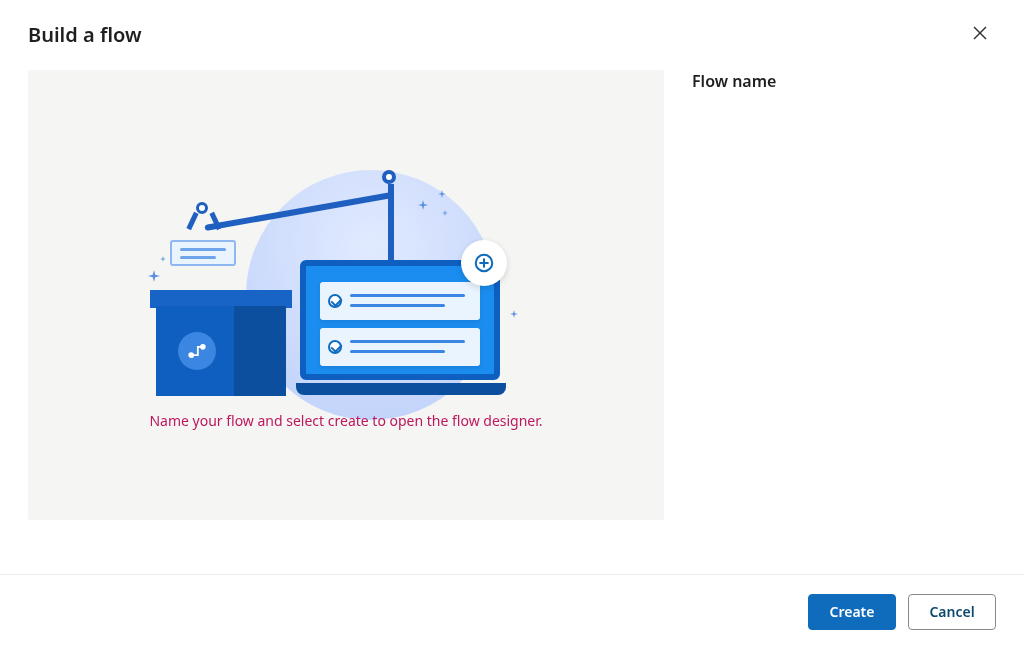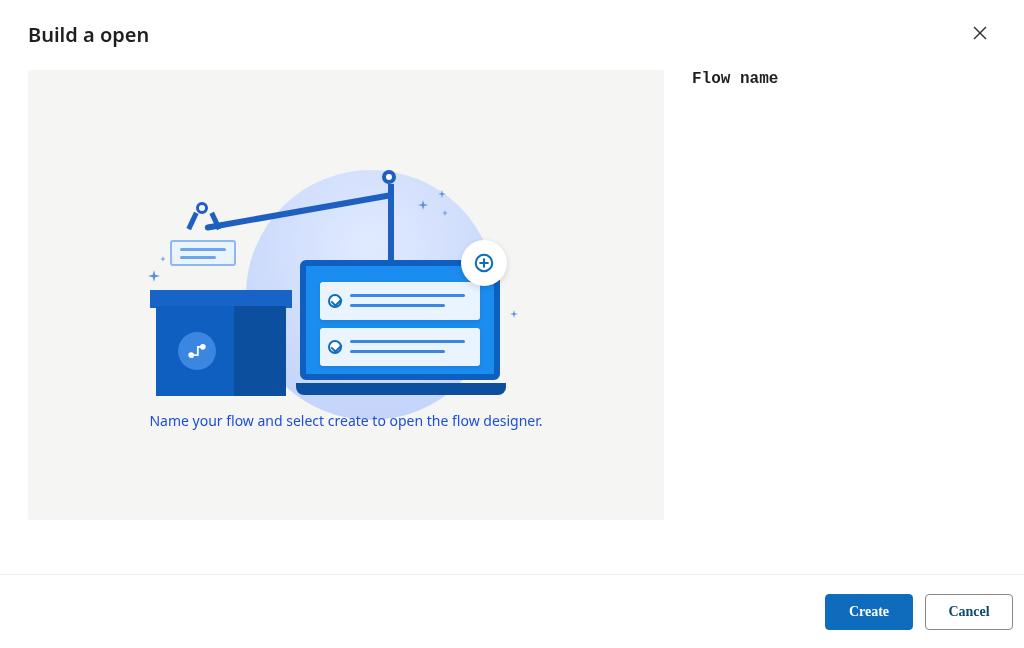--- a/index.html
+++ b/index.html
@@ -45,44 +45,43 @@
     position: relative;
     display: flex; flex-direction: column; align-items: center; justify-content: center;
   }
   .illus-wrap {
     width: 360px; height: 240px; position: relative;
     margin-top: -30px;
   }
   .illus-caption {
     position: absolute; left: 0; right: 0; bottom: 90px;
     text-align: center;
-    font-size: 14px; color: #1d4ed8;
+    font-size: 14px; color: #be185d;
   }
 
   
   .form-panel { flex: 1; padding-top: 0px; }
-  .field-label { font-size: 16px; font-weight: 600; margin-bottom: 4px; color: #201f1e; font-family: Liberation Mono, monospace; }
+  .field-label { font-size: 16px; font-weight: 600; margin-bottom: 4px; color: #201f1e; }
   .text-input {
     width: 100%; height: 36px;
     border: 1px solid #0F6CBD;
     border-radius: 3px;
     padding: 0 10px;
     font-size: 14px;
     color: #323130;
     outline: none;
     background: #fff;
   }
 
   .footer {
     height: 74px;
     border-top: 1px solid #edebe9;
     display: flex; align-items: center; justify-content: flex-end;
     gap: 12px;
-    padding: 0 11px;
-    font-family: Liberation Serif, serif;
+    padding: 0 28px;
   }
   .btn {
     min-width: 88px; height: 36px;
     padding: 0 20px;
     font-size: 14px; font-weight: 600;
     border-radius: 4px; cursor: pointer;
     font-family: inherit;
   }
   .btn-primary {
     background: #0F6CBD; color: #fff; border: 1px solid #0F6CBD;
@@ -217,21 +216,21 @@
   }
   .sparkle svg { display: block; }
 
 </style>
 </head>
 <body>
 
 <div class="dialog">
 
   <div class="header">
-    <div class="title">Build a open</div>
+    <div class="title">Build a flow</div>
     <button class="close-btn" aria-label="Close">
       <span>
         <svg viewBox="0 0 14 14" fill="none" stroke="currentColor" stroke-width="1.4">
           <line x1="1" y1="1" x2="13" y2="13"></line>
             <line x1="13" y1="1" x2="1" y2="13"></line>
         </svg>
       </span>
     </button>
   </div>
 

